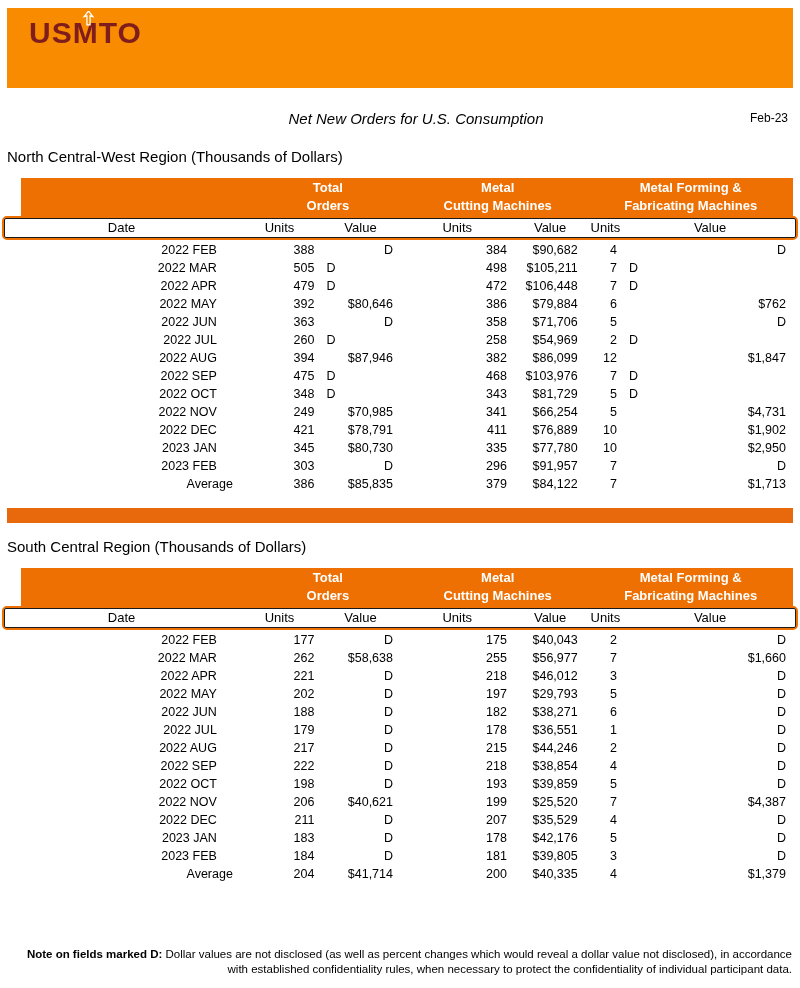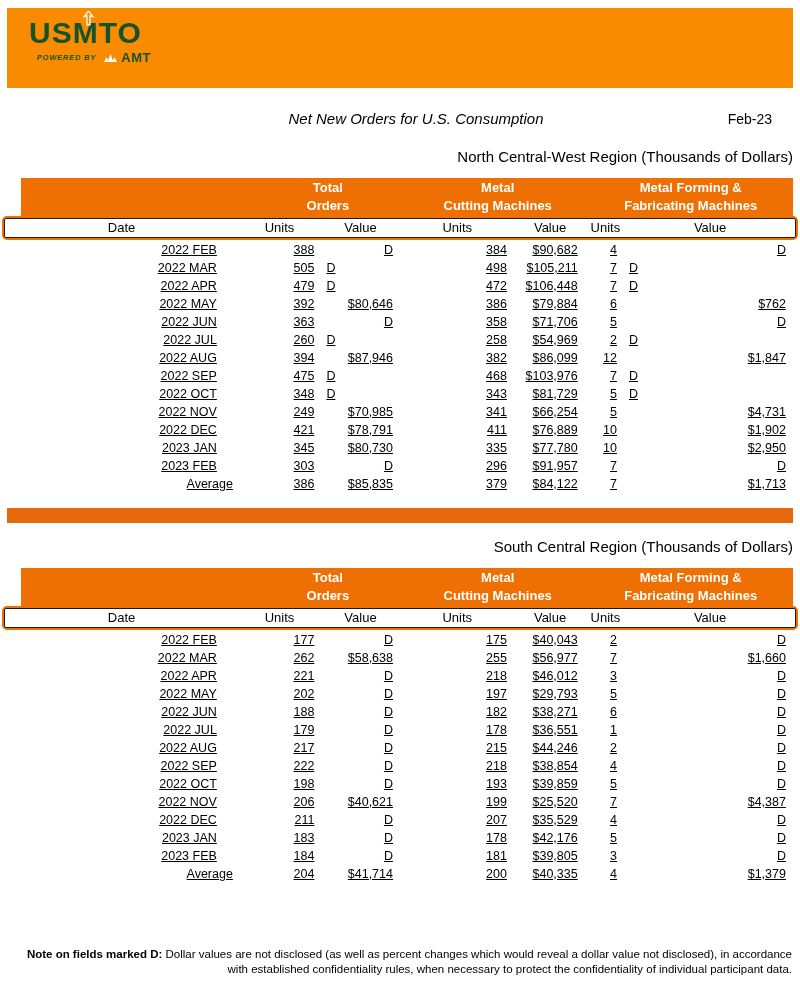--- a/index.html
+++ b/index.html
@@ -9,51 +9,51 @@
   }
   *{margin:0;padding:0;box-sizing:border-box;}
   html,body{background:#fff;}
   body{
     width:800px;height:988px;position:relative;overflow:hidden;
     font-family:"Liberation Sans",sans-serif;color:#000;
   }
   
   .banner{
     position:absolute;left:7px;top:8px;width:786px;height:80px;
-    background:var(--banner-orange);color:#14532d;padding:10px 0 0 22px;
+    background:var(--banner-orange);color:#7f1d1d;padding:10px 0 0 22px;
   }
   .logo-wrap{position:relative;display:inline-block;line-height:1;}
   .logo-text{font-size:30px;font-weight:800;letter-spacing:1px;}
   .logo-arrow{position:absolute;left:53px;top:-7px;width:13px;height:15px;}
   .powered{display:flex;align-items:center;gap:4px;margin:2px 0 0 8px;}
   .powered-label{font-size:7.5px;font-weight:700;font-style:italic;letter-spacing:.8px;}
   .amt-mark{width:13px;height:11px;margin-left:4px;}
   .amt-text{font-size:13px;font-weight:800;letter-spacing:.5px;}
   .tagline{font-size:10px;font-weight:700;letter-spacing:.7px;margin:6px 0 0 0;}
   
   .title-row{position:absolute;left:7px;top:110px;width:786px;height:18px;}
   .report-title{position:absolute;left:16px;width:100%;text-align:center;font-size:15px;font-style:italic;}
-  .report-period{position:absolute;right:21px;top:1px;font-size:14px;}
+  .report-period{position:absolute;right:5px;top:1px;font-size:12px;}
   
-  .region-title{font-size:15px;font-weight:400;text-align:right;position:absolute;width:786px;left:7px;}
+  .region-title{font-size:15px;font-weight:400;text-align:left;position:absolute;width:786px;left:7px;}
   .rt-0{top:148px;} .rt-1{top:538px;}
   .tablebox{position:absolute;left:7px;width:786px;}
   .tb-0{top:178px;} .tb-1{top:568px;}
   .grid{display:grid;grid-template-columns:29.5% 10.5% 10% 14.5% 9% 5% 21.5%;}
   .ghead{background:var(--header-orange);color:#fff;height:38px;margin-left:14px;}
   .gc{font-size:13px;font-weight:700;text-align:center;line-height:18px;padding-top:1px;}
   .g1{grid-column:2/4;} .g2{grid-column:4/6;} .g3{grid-column:6/8;}
   .subhead-wrap{
     margin:0 -5px;background:#fff;border:2px solid var(--header-orange);border-radius:5px;
   }
   .subhead-inner{border:1px solid #1a1a1a;border-radius:2px;}
   .subhead{height:18px;}
   .subhead .hcell{font-size:13px;text-align:center;line-height:17px;}
   .rows{margin-top:1px;}
-  .drow{height:18px;text-decoration:underline;}
+  .drow{height:18px;}
   .cell{font-size:12.5px;line-height:18px;white-space:nowrap;}
   .c-date{text-align:right;padding-right:22px;}
   .c-avg{padding-right:6px;}
   .c-num{text-align:right;padding-right:7px;}
   .d-left{text-align:left;padding-left:5px;}
   
   .divider{position:absolute;left:7px;top:508px;width:786px;height:15px;background:var(--divider-orange);}
   
   .footnote{position:absolute;left:8px;top:947px;width:784px;font-size:11.5px;line-height:15px;text-align:right;}
   .footnote b{font-weight:700;}
@@ -61,29 +61,20 @@
 </head>
 <body>
 
 <header class="banner">
   <div class="logo-wrap">
     <span class="logo-text">USMTO</span>
     <svg class="logo-arrow" viewBox="0 0 20 24">
       <path d="M10 0 L17 9 L12.5 7.8 L12.5 22 L7.5 22 L7.5 7.8 L3 9 Z" fill="#F98B00" stroke="#fff" stroke-width="2"></path>
     </svg>
   </div>
-  <div class="powered">
-    <span class="powered-label">POWERED BY</span>
-    <svg class="amt-mark" viewBox="0 0 20 14">
-      <path d="M5.5 14 L10 1.5 L14.5 14 Z" fill="#fff"></path>
-      <path d="M0 14 L3.8 6.5 L6.5 11.5 L5.5 14 Z" fill="#fff"></path>
-      <path d="M14.5 14 L13.5 11.5 L16.2 6.5 L20 14 Z" fill="#fff"></path>
-    </svg>
-    <span class="amt-text">AMT</span>
-  </div>
 </header>
 
 <div class="title-row">
   <div class="report-title">Net New Orders for U.S. Consumption</div>
   <div class="report-period">Feb-23</div>
 </div>
 
 <h2 class="region-title rt-0">North Central-West Region (Thousands of Dollars)</h2>
 <section class="tablebox tb-0">
   <div class="grid ghead">

